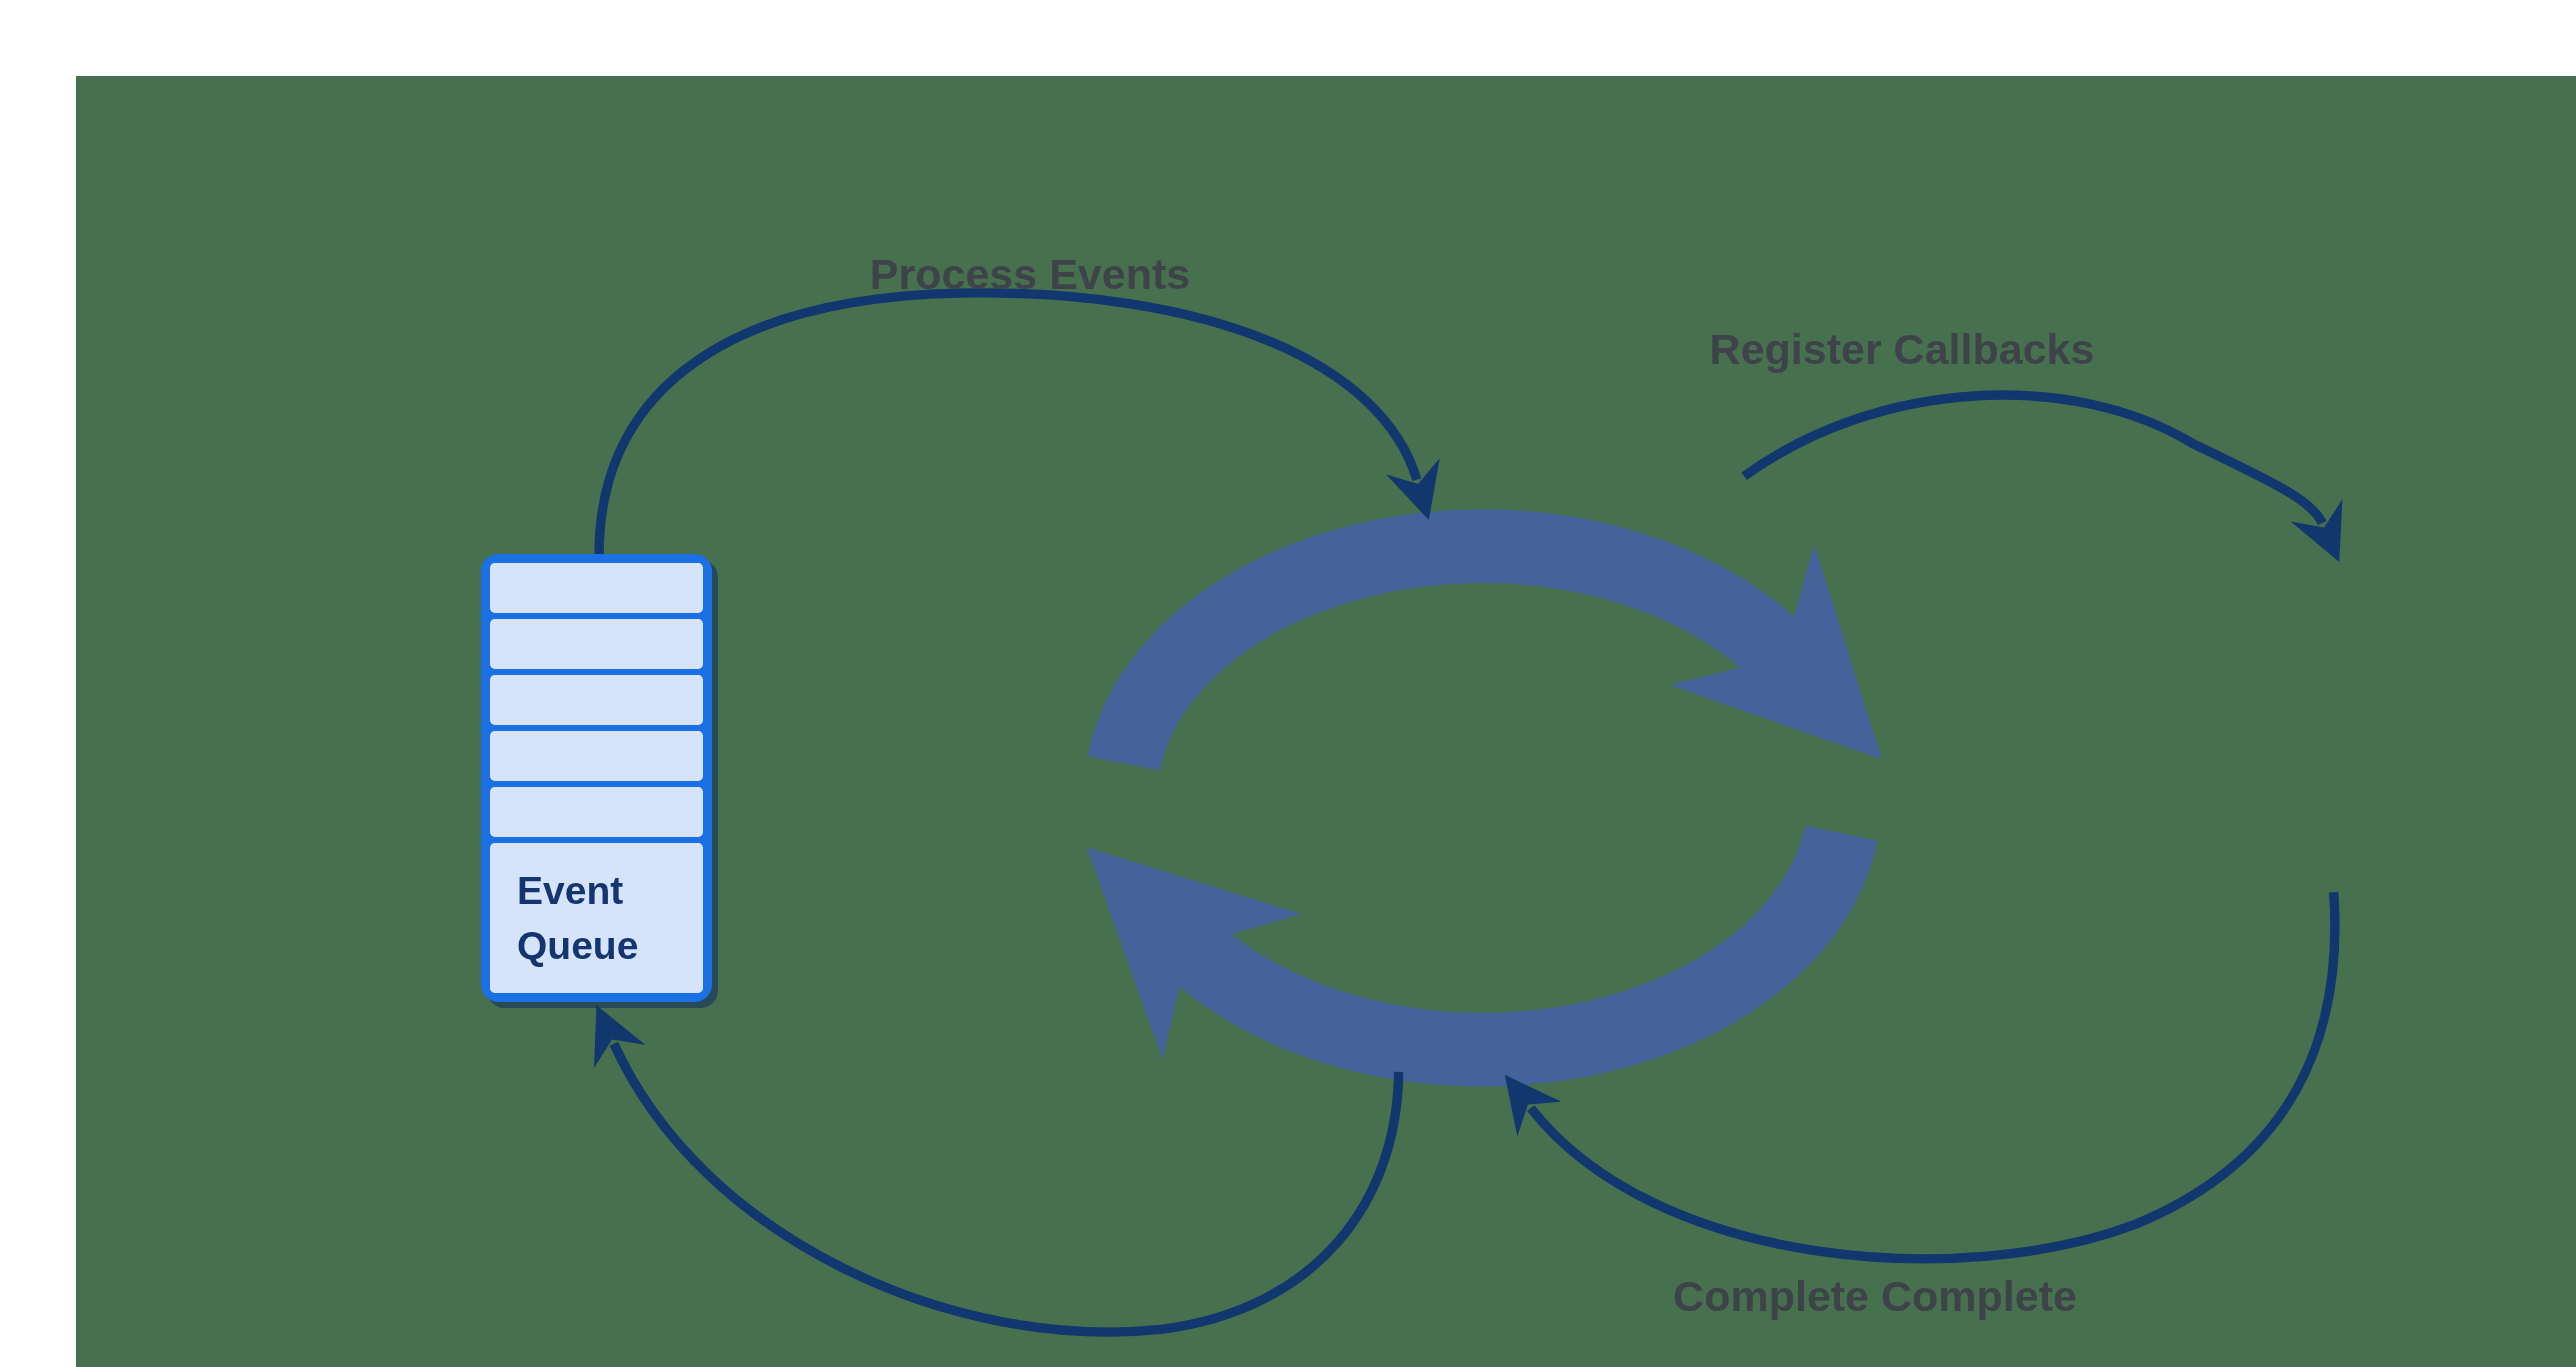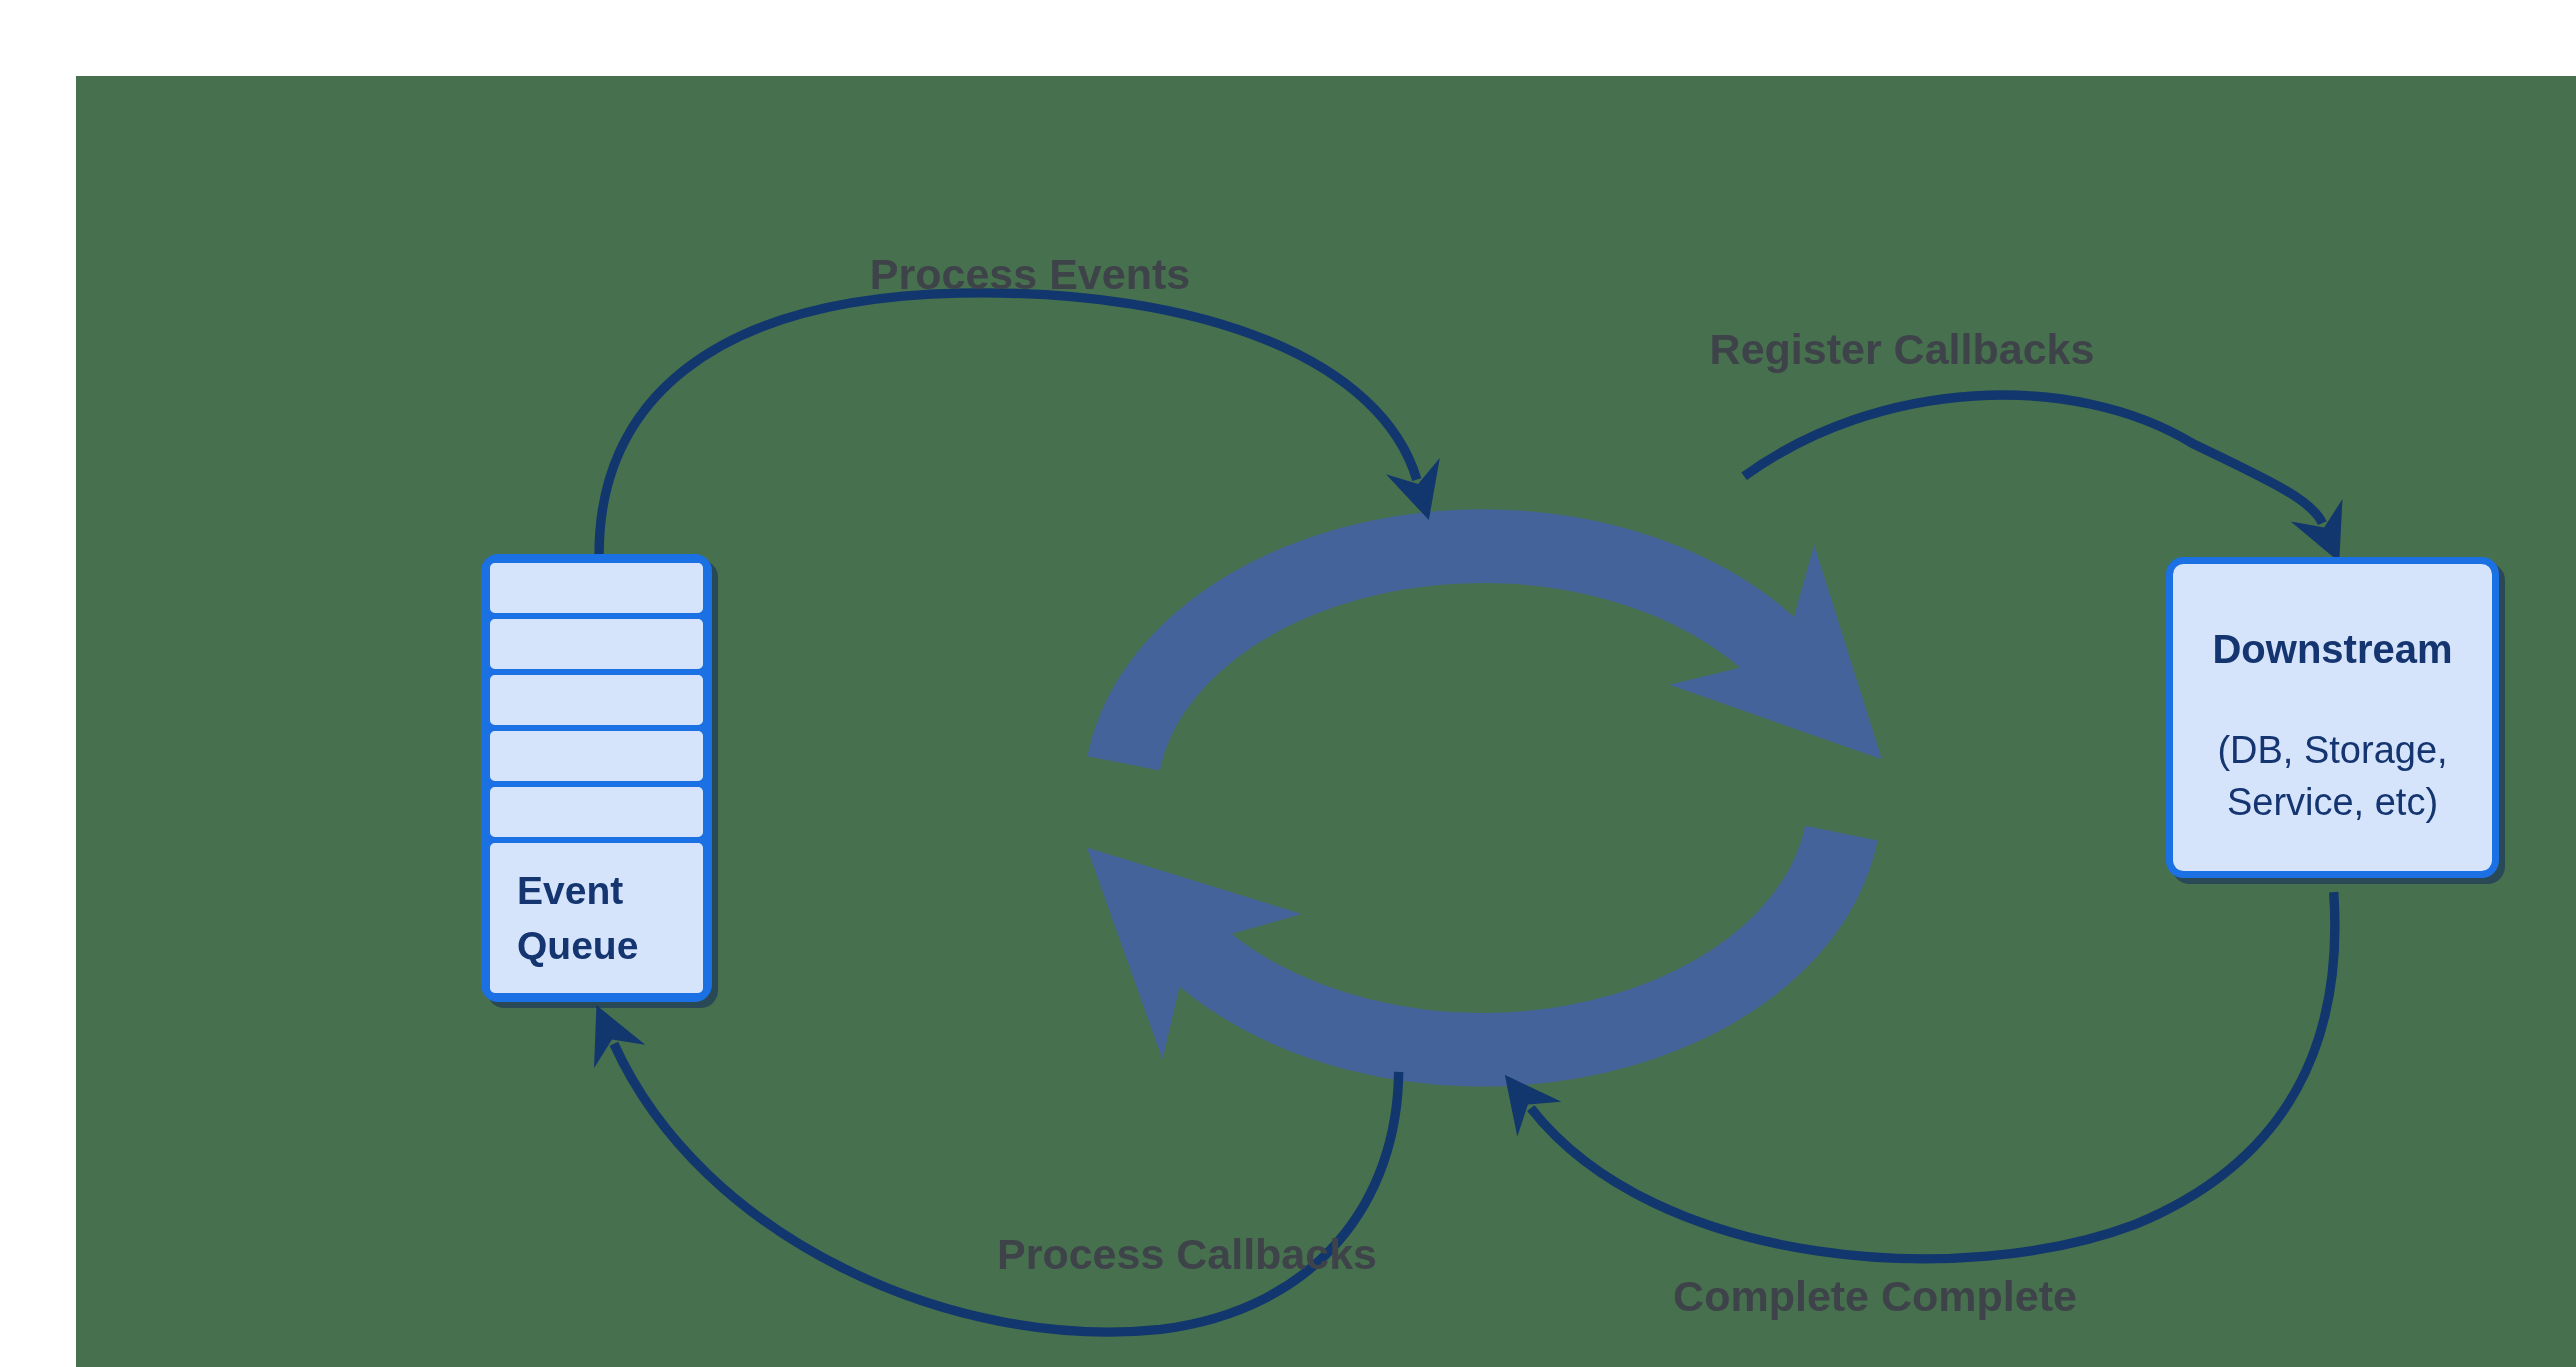--- a/index.html
+++ b/index.html
@@ -123,25 +123,20 @@
     <path class="edge-path" d="M 2600 710 C 2800 565 3090 552 3270 662 C 3396 722 3448 748 3462 780" marker-end="url(#thin-head)"></path>
     <path class="edge-path" d="M 3479 1330 C 3494 1550 3414 1730 3184 1825 C 2930 1922 2470 1892 2282 1652" marker-end="url(#thin-head)"></path>
     <path class="edge-path" d="M 2085 1598 C 2083 1790 1965 1952 1730 1982 C 1425 2014 1048 1850 915 1556" marker-end="url(#thin-head)"></path>
   </svg>
 
   <div class="node eq">
     <div class="eq-slots" style="display:contents"><div class="eq-slot"></div><div class="eq-slot"></div><div class="eq-slot"></div><div class="eq-slot"></div><div class="eq-slot"></div></div>
     <div class="eq-label">Event Queue</div>
   </div>
 
-  <div class="node ds">
-    <div class="ds-title">Downstream</div>
-    <div class="ds-sub">(DB, Storage, Service, etc)</div>
-  </div>
 
 
   <div class="edge-label" id="lbl-process-events">Process Events</div>
   <div class="edge-label" id="lbl-register-callbacks">Register Callbacks</div>
-  <div class="edge-label" id="lbl-process-callbacks">Process Callbacks</div>
   <div class="edge-label" id="lbl-operation-complete">Complete Complete</div>
 
 </div>
 
 
 </body></html>

